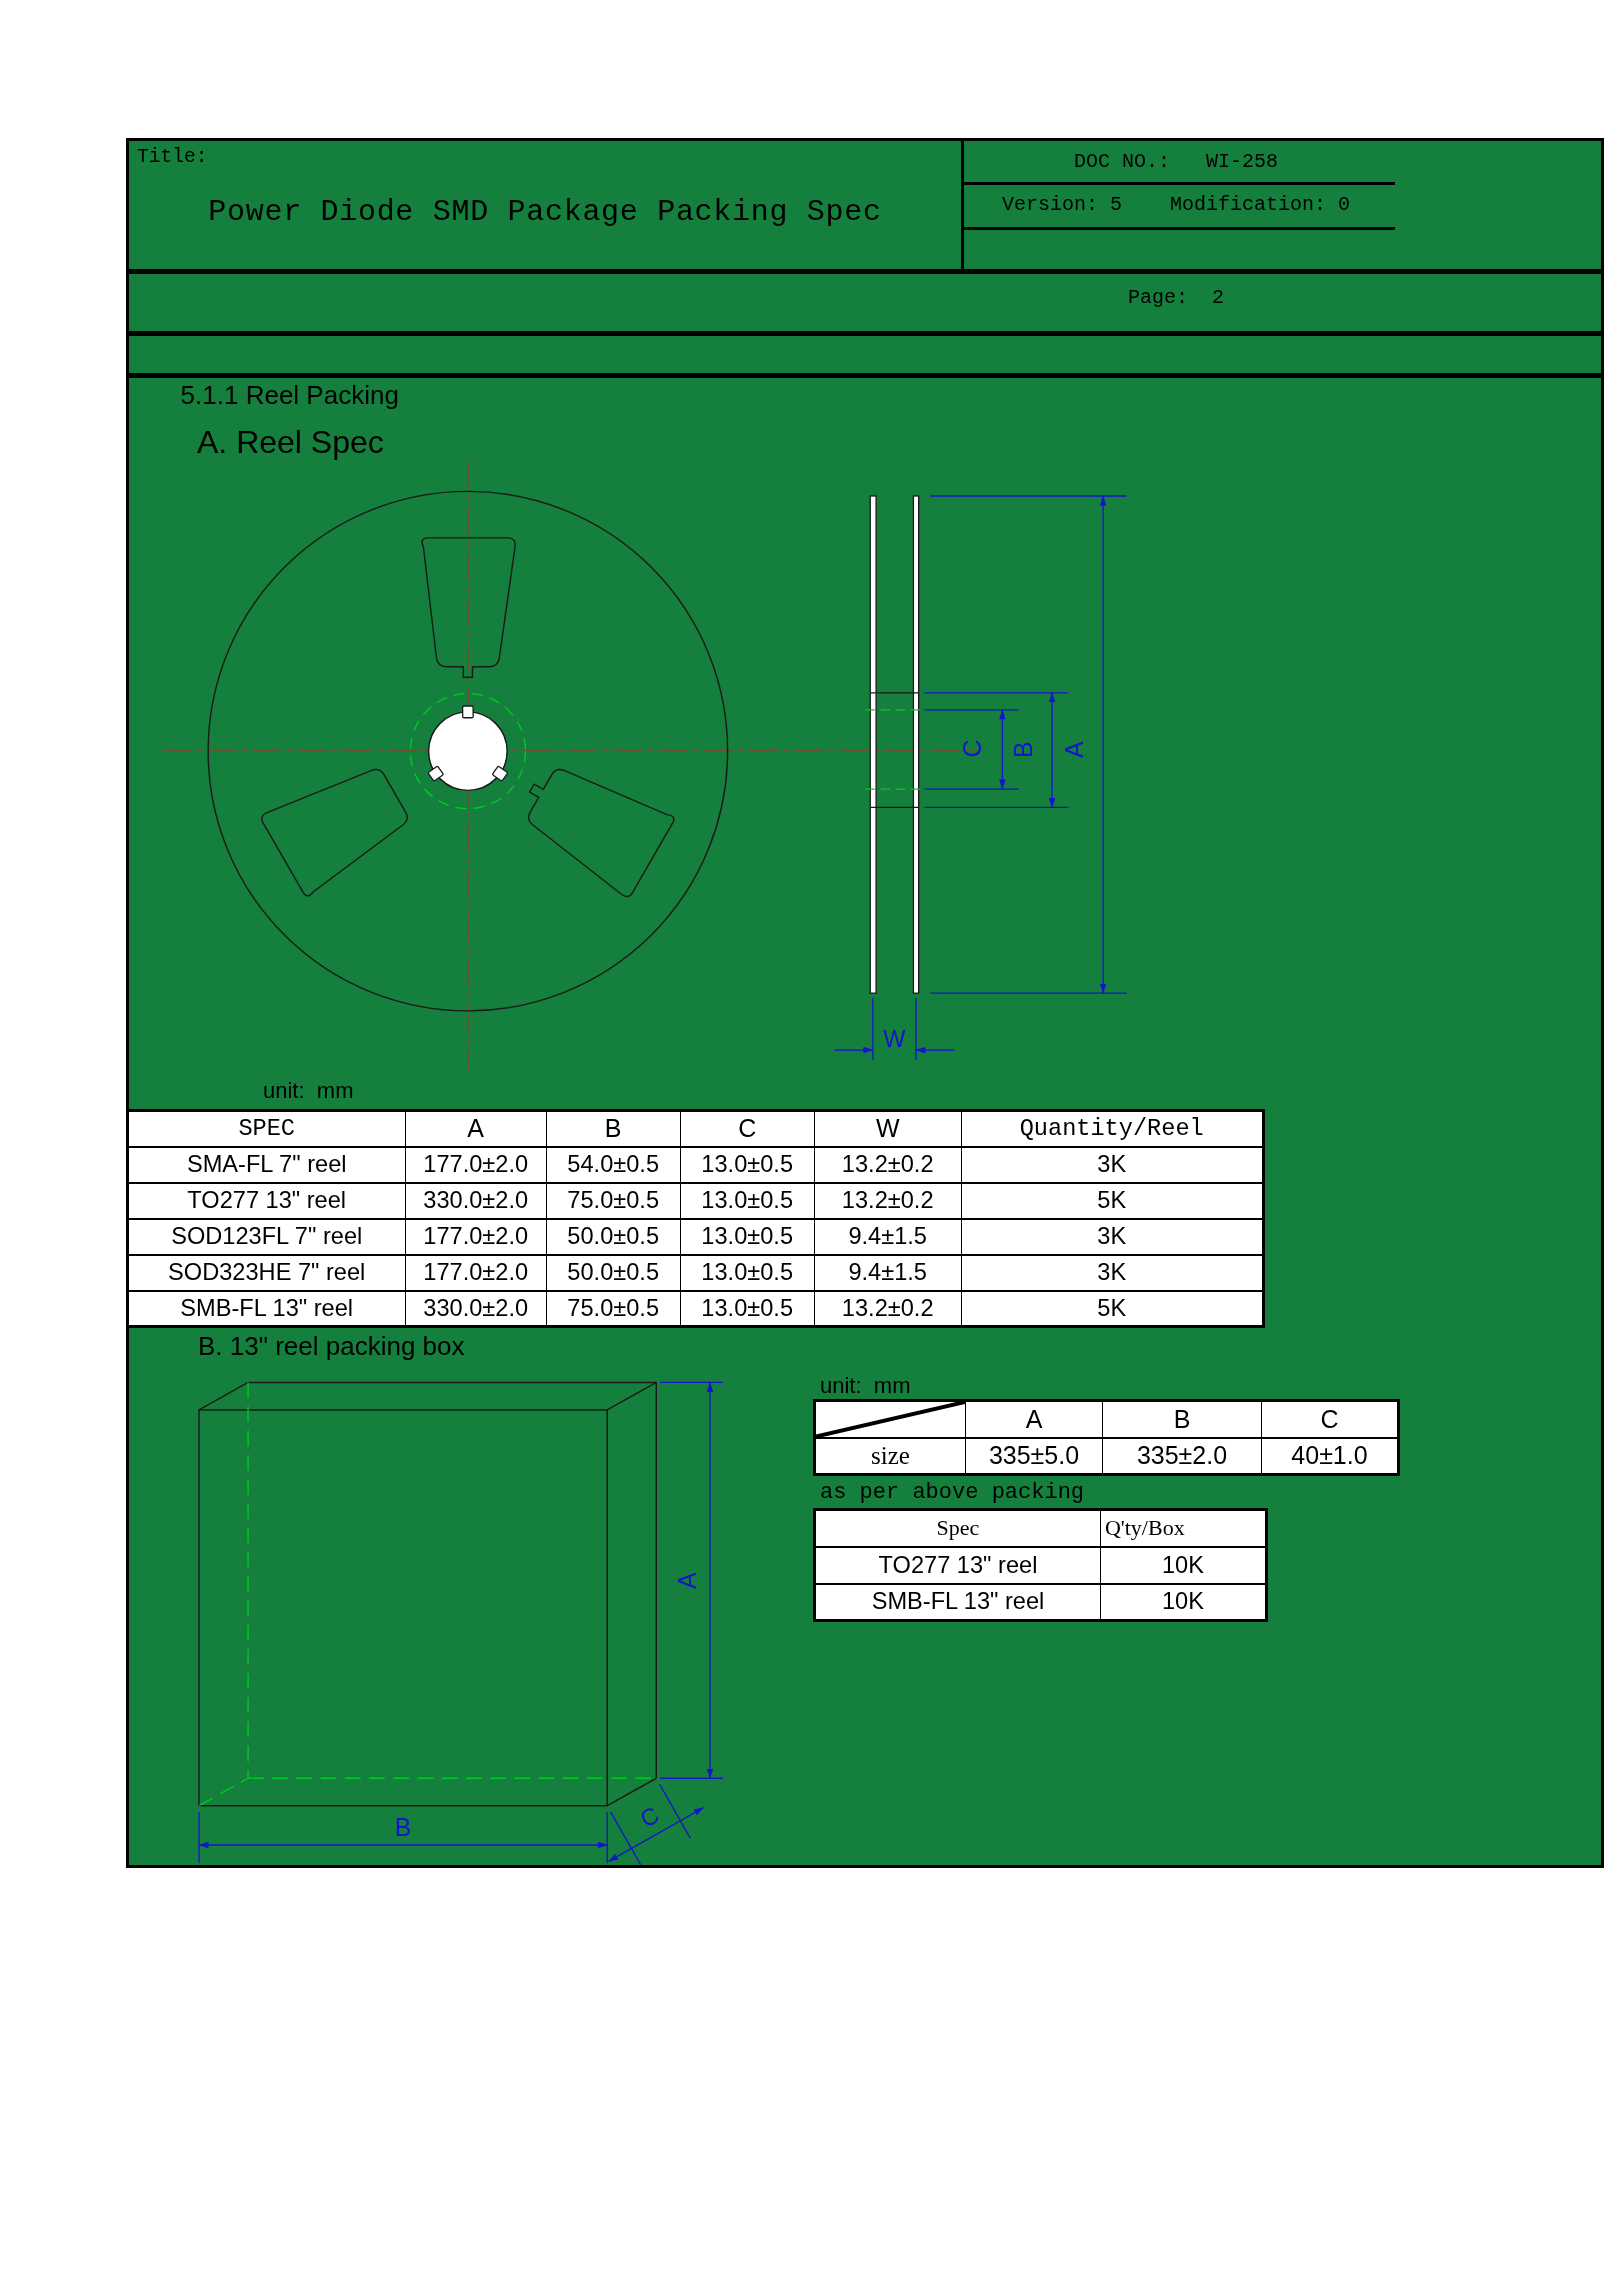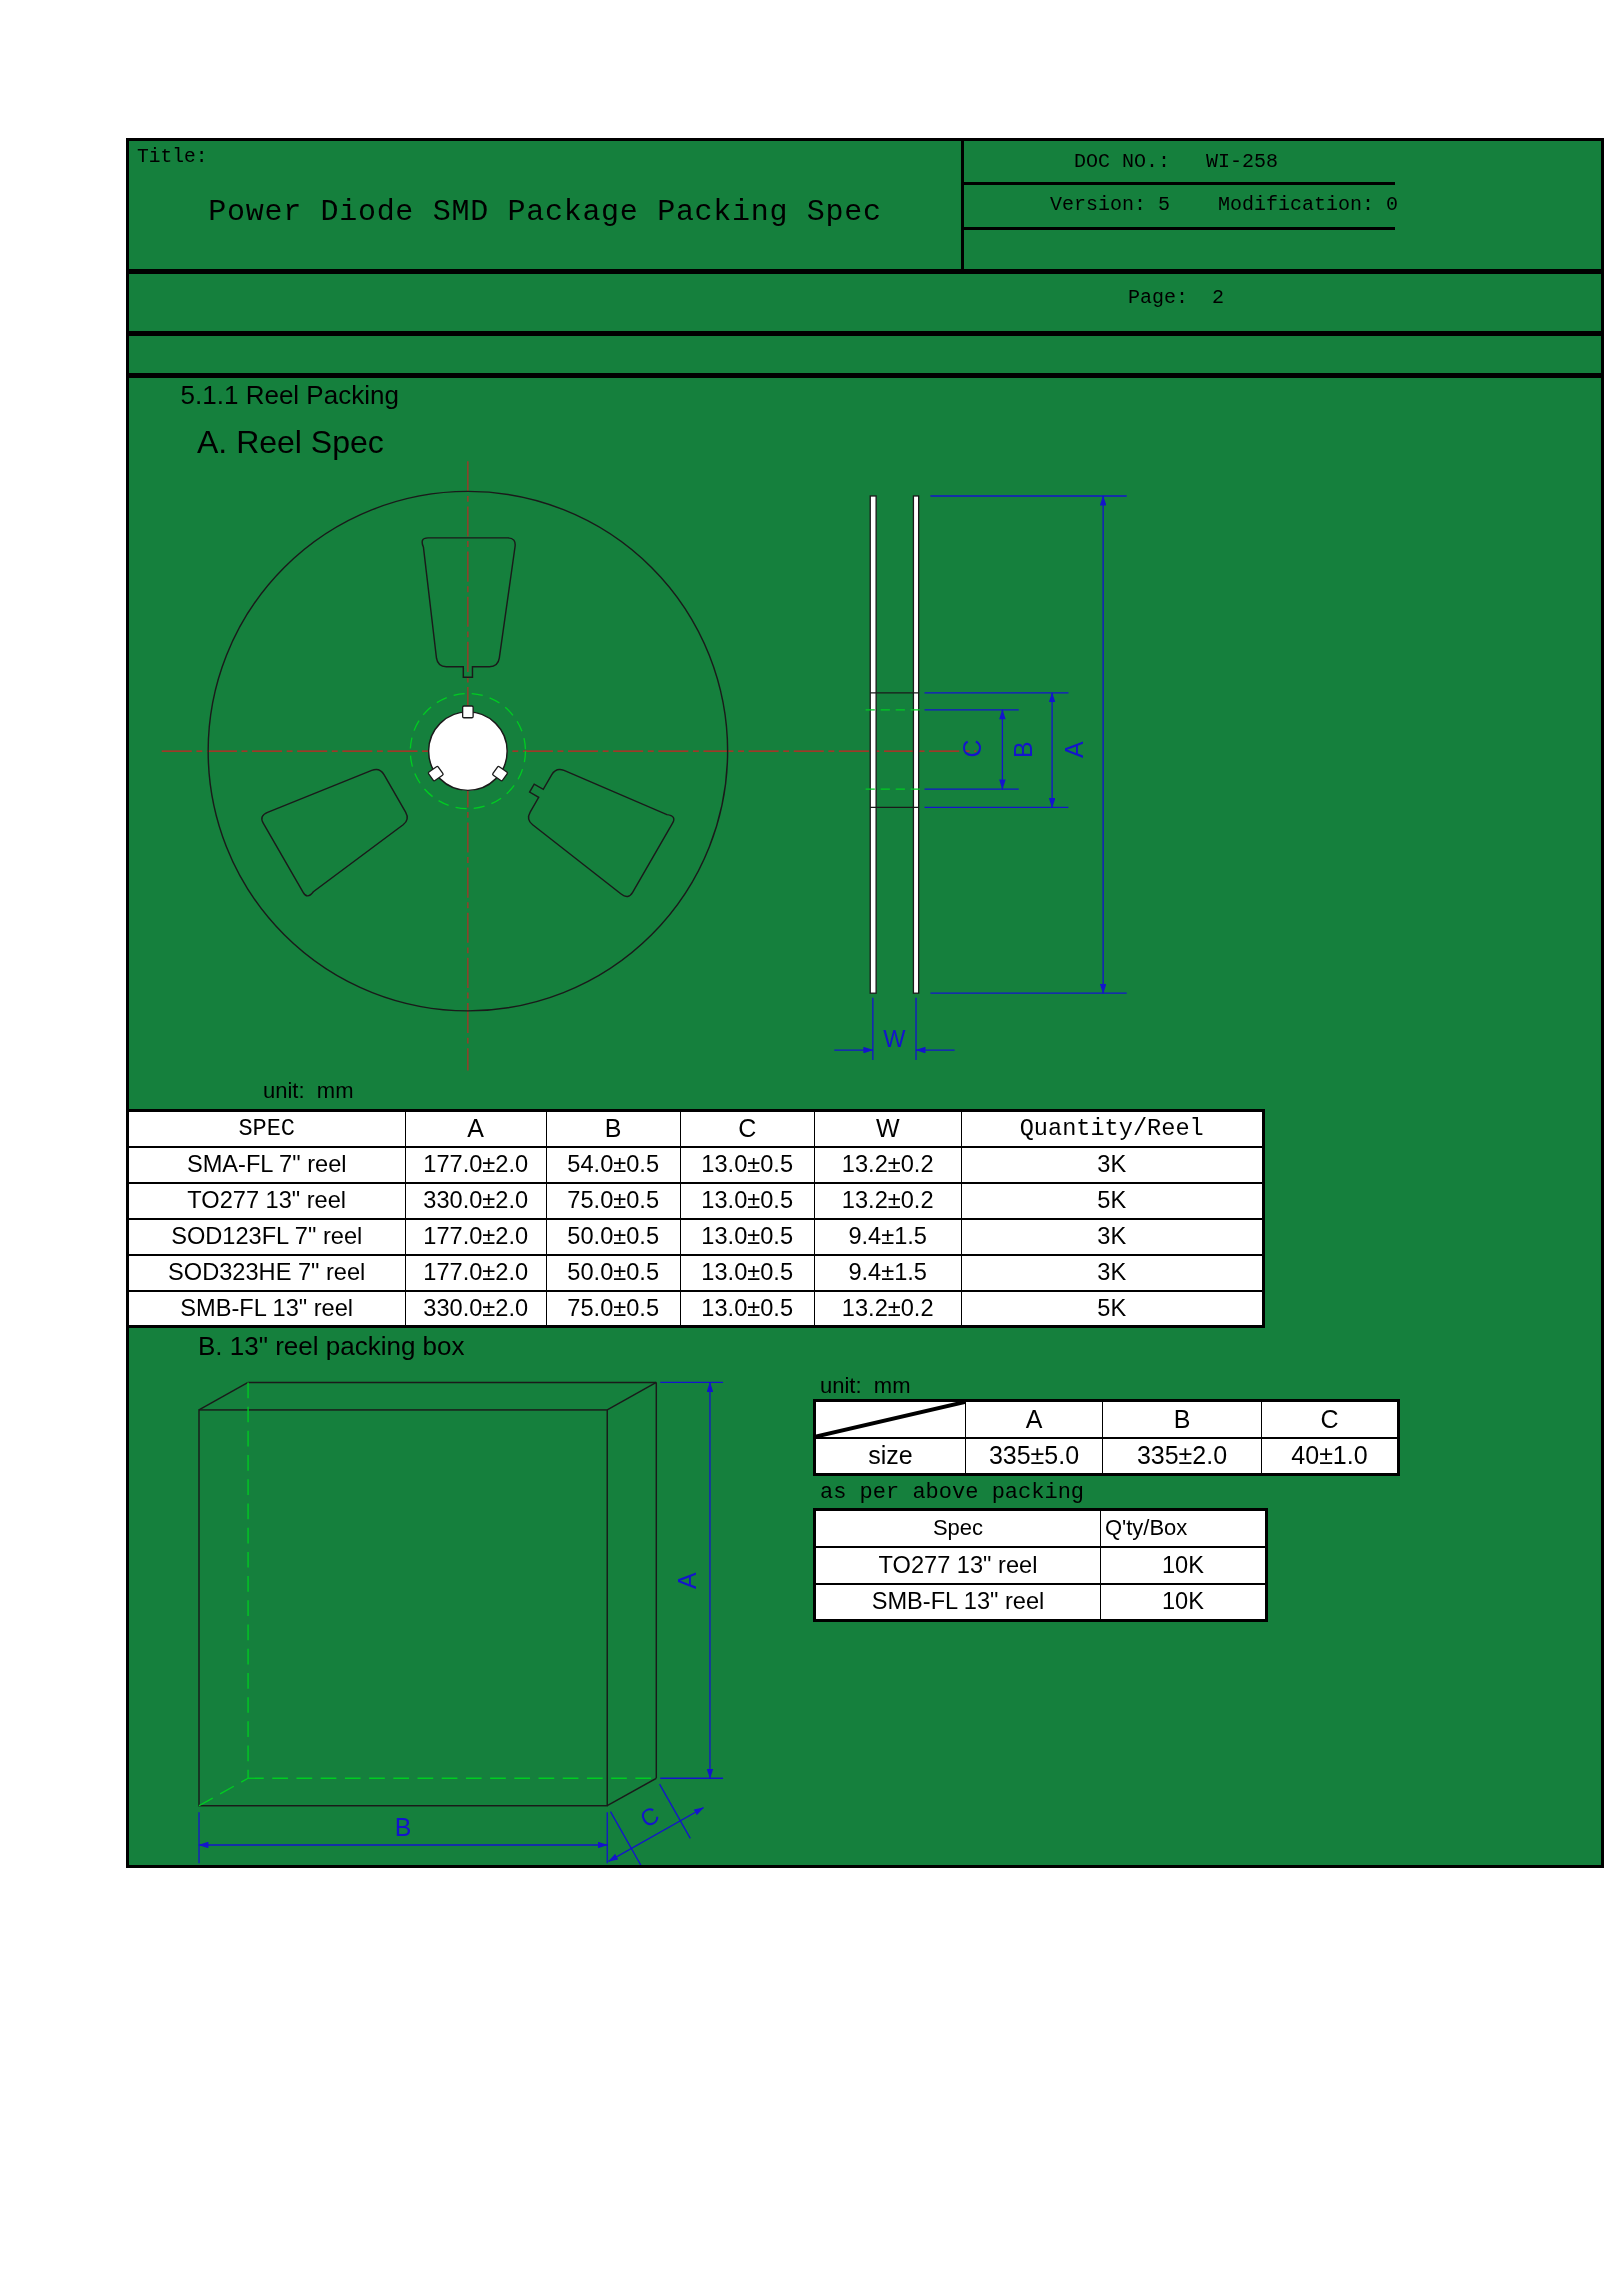--- a/index.html
+++ b/index.html
@@ -38,39 +38,39 @@
   .th-letter{font-family:"Liberation Sans", sans-serif;font-weight:normal;font-size:25px;}
   .cell{font-size:23.6px;font-weight:normal;}
   .size-table tr{height:37px;}
   .size-table td{border-top-width:2.6px;border-bottom-width:2.6px;font-size:25px;}
   .diag-cell{position:relative;}
   .diag-cell svg{position:absolute;inset:0;width:100%;height:100%;}
   .spec-table tr{height:37px;}
   .spec-table td{border-top-width:2.6px;border-bottom-width:2.6px;}
   .qty-left{text-align:left;padding-left:3.9px;font-size:22px;}
   .spec-head{font-size:26px;}
-  .mono-cell{font-family:Liberation Sans, sans-serif;font-size:22px;}
+  .mono-cell{font-family:Liberation Serif, serif;font-size:22px;}
 
   svg text{font-family:"Liberation Sans", sans-serif;}
 </style>
 </head>
 <body>
 
 <div class="canvas">
   <div class="page">
 
     <div class="abs vline" style="left:832px;top:0;width:2.6px;height:128px;"></div>
     <div class="abs hline" style="left:835px;top:41px;width:431px;height:2.6px;"></div>
     <div class="abs hline" style="left:835px;top:86px;width:431px;height:2.6px;"></div>
     <div class="bar" style="top:128px;"></div>
 
     <div class="abs mono title-label">Title:</div>
     <div class="abs mono doc-title">Power Diode SMD Package Packing Spec</div>
     <div class="abs mono pre hcell" style="top:9.2px;">DOC NO.:   WI-258</div>
-    <div class="abs mono pre hcell" style="top:52px;padding-left:48px;">Version: 5    Modification: 0</div>
+    <div class="abs mono pre hcell" style="top:52px;">Version: 5    Modification: 0</div>
     <div class="abs mono pre hcell" style="top:97px;margin-top:48px;">Page:  2</div>
 
     <div class="bar" style="top:190px;"></div>
     <div class="bar" style="top:232px;"></div>
 
     <div class="abs sans h-511">5.1.1 Reel Packing</div>
     <div class="abs sans h-reelspec">A. Reel Spec</div>
 
     <svg class="abs" style="left:0;top:0;" width="1262" height="1724" viewBox="0 0 1929 2634">
       <defs>

